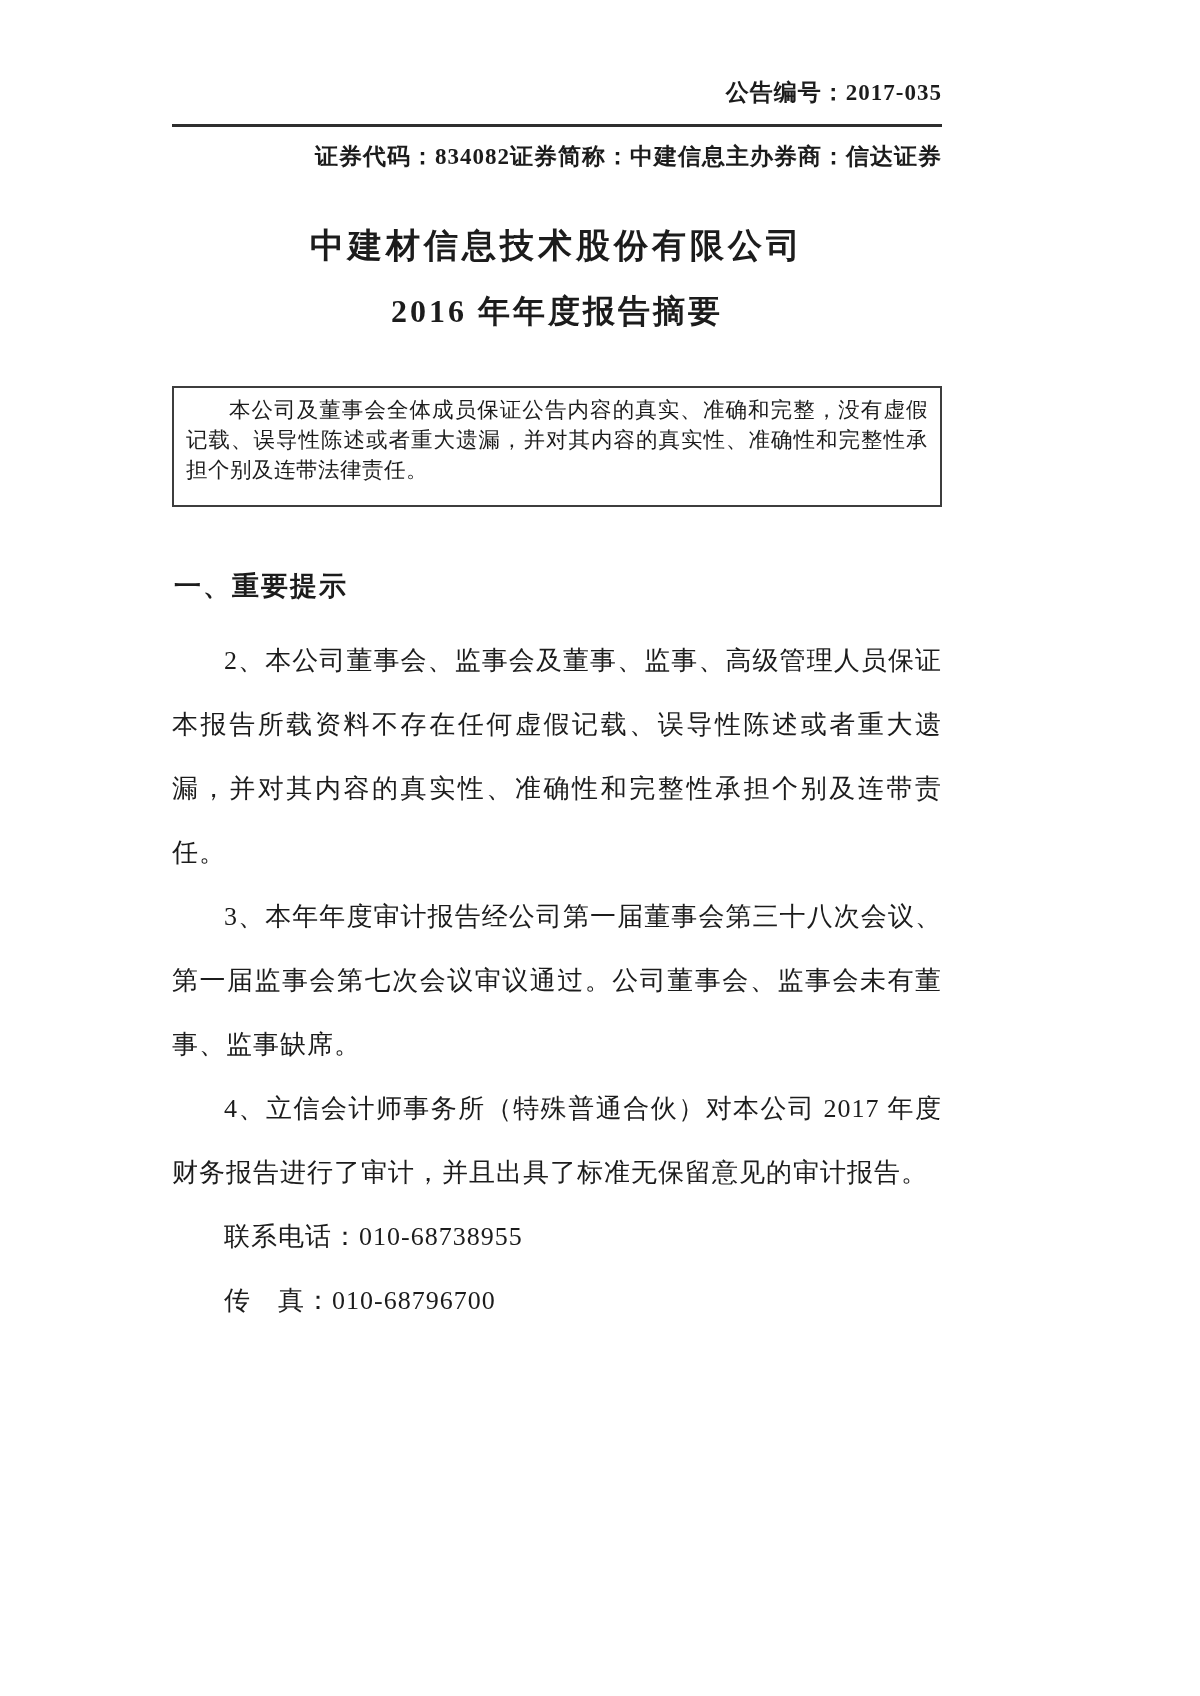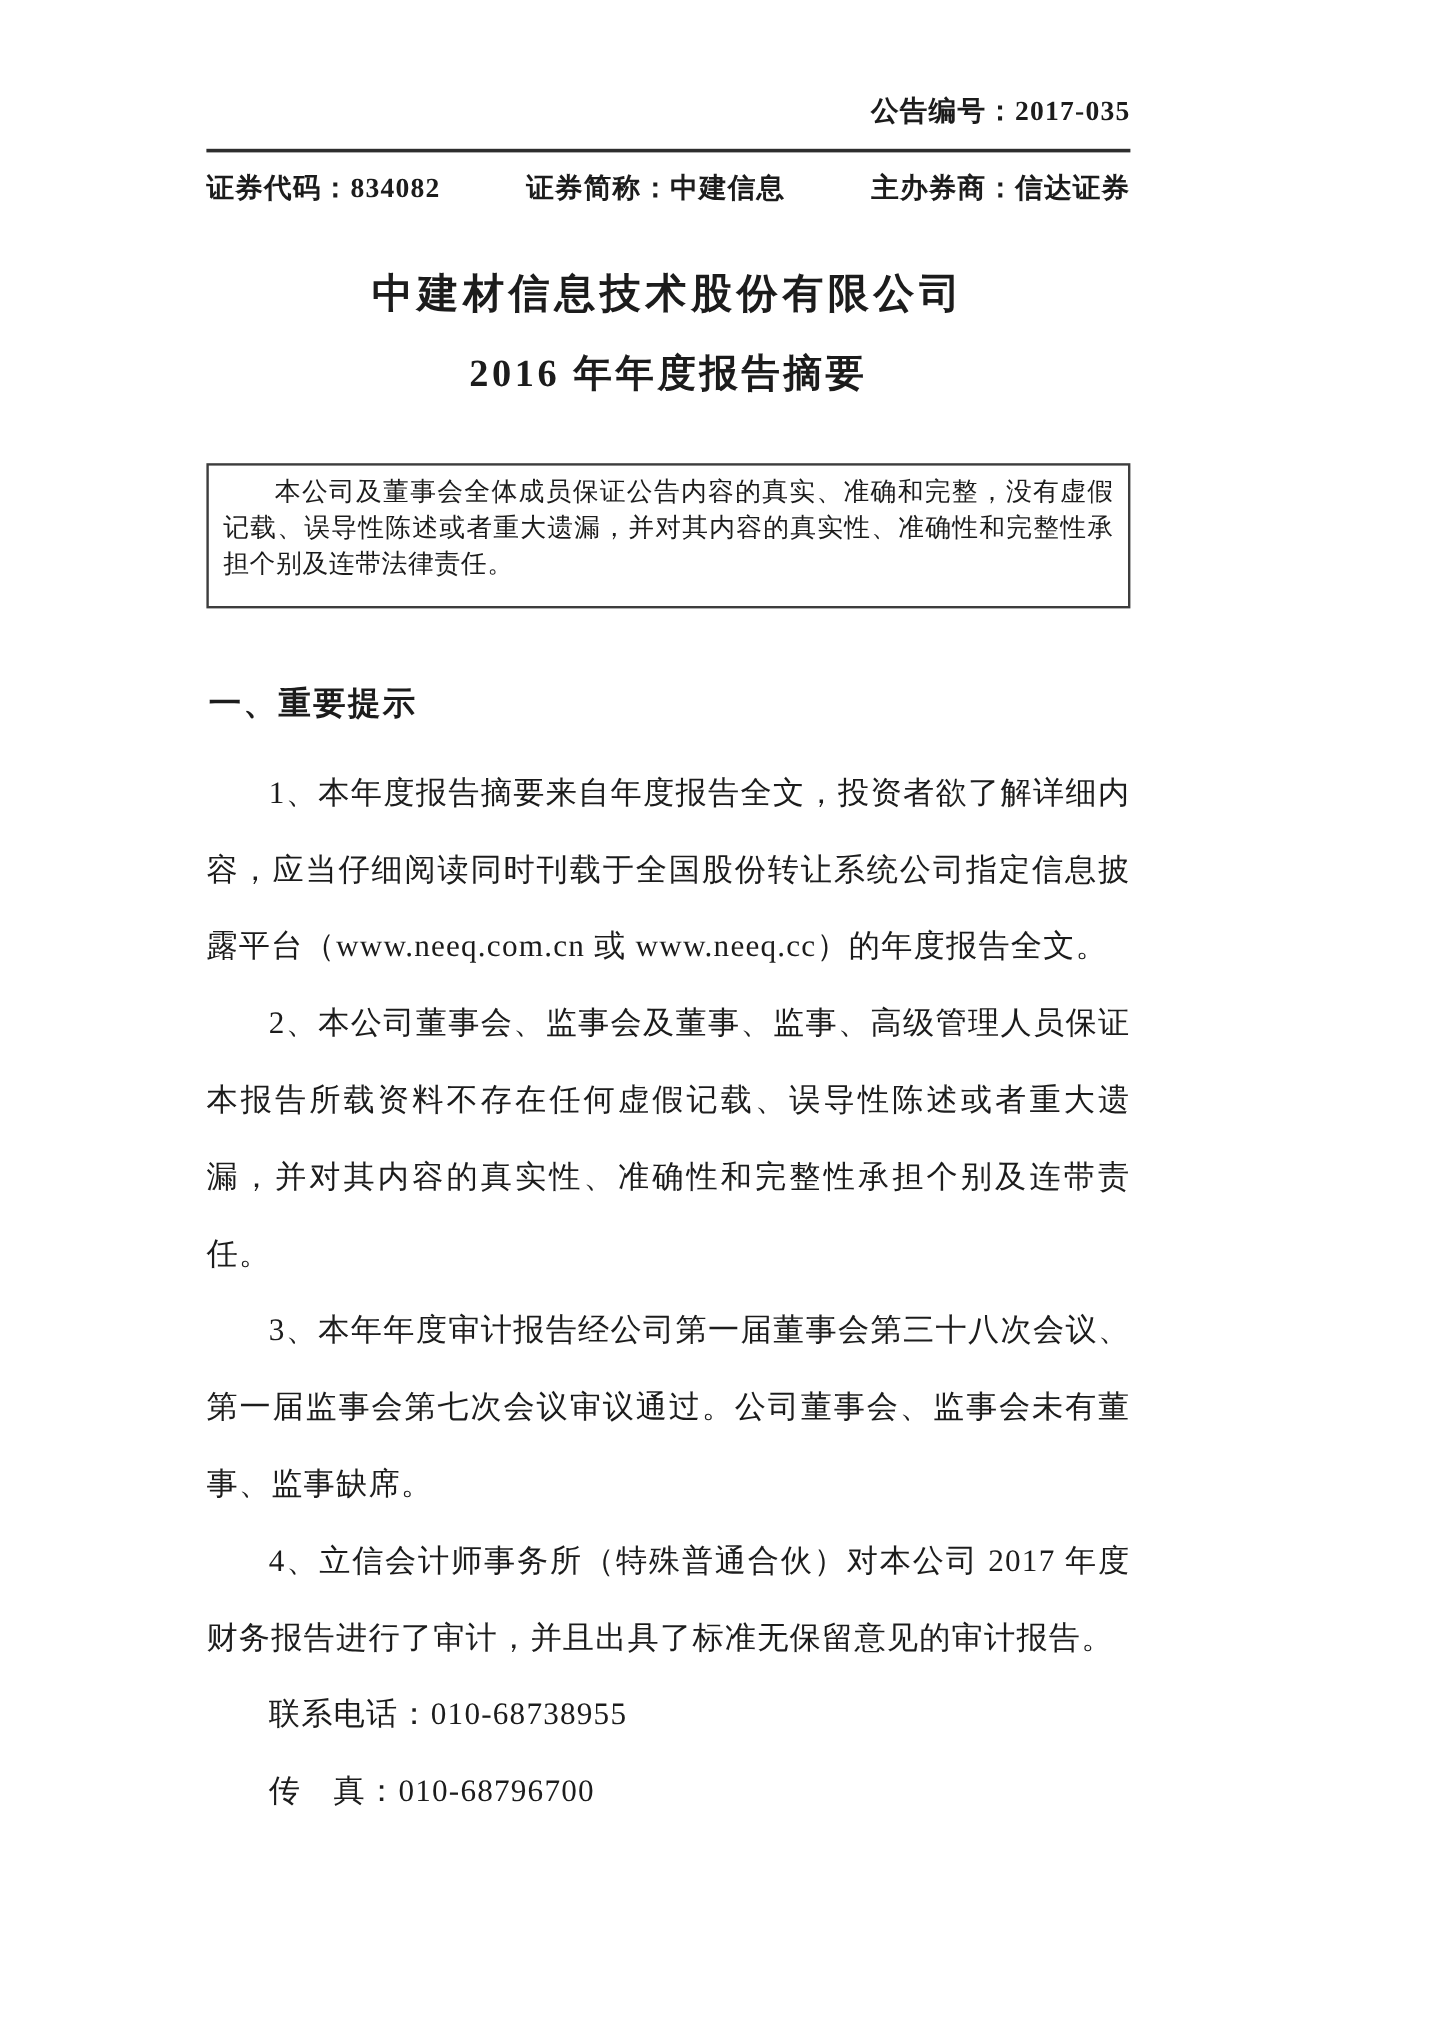--- a/index.html
+++ b/index.html
@@ -30,21 +30,21 @@
     letter-spacing: 1px;
     line-height: 30px;
   }
   .header-rule {
     border: none;
     border-top: 3px solid #2e2e2e;
     margin: 16px 0 0 0;
   }
   .securities-bar {
     display: flex;
-    justify-content: space-between;
+    justify-content: flex-end;
     align-items: baseline;
     margin-top: 14px;
     font-size: 23px;
     font-weight: bold;
     letter-spacing: 1px;
   }
   
   .company-title {
     margin: 52px 0 0 0;
     text-align: center;
@@ -114,21 +114,20 @@
 
   <h2 class="report-title">2016 年年度报告摘要</h2>
 
   <div class="declaration-box">
     <p>本公司及董事会全体成员保证公告内容的真实、准确和完整，没有虚假记载、误导性陈述或者重大遗漏，并对其内容的真实性、准确性和完整性承担个别及连带法律责任。</p>
   </div>
 
   <h3 class="section-heading">一、重要提示</h3>
 
   <div class="body-text">
-    <p>1、本年度报告摘要来自年度报告全文，投资者欲了解详细内容，应当仔细阅读同时刊载于全国股份转让系统公司指定信息披露平台（www.neeq.com.cn 或 www.neeq.cc）的年度报告全文。</p>
     <p>2、本公司董事会、监事会及董事、监事、高级管理人员保证本报告所载资料不存在任何虚假记载、误导性陈述或者重大遗漏，并对其内容的真实性、准确性和完整性承担个别及连带责任。</p>
     <p>3、本年年度审计报告经公司第一届董事会第三十八次会议、第一届监事会第七次会议审议通过。公司董事会、监事会未有董事、监事缺席。</p>
     <p>4、立信会计师事务所（特殊普通合伙）对本公司 2017 年度财务报告进行了审计，并且出具了标准无保留意见的审计报告。</p>
     <p>联系电话：010-68738955</p>
     <p>传　真：010-68796700</p>
   </div>
 
 </div>
 
 </body></html>

